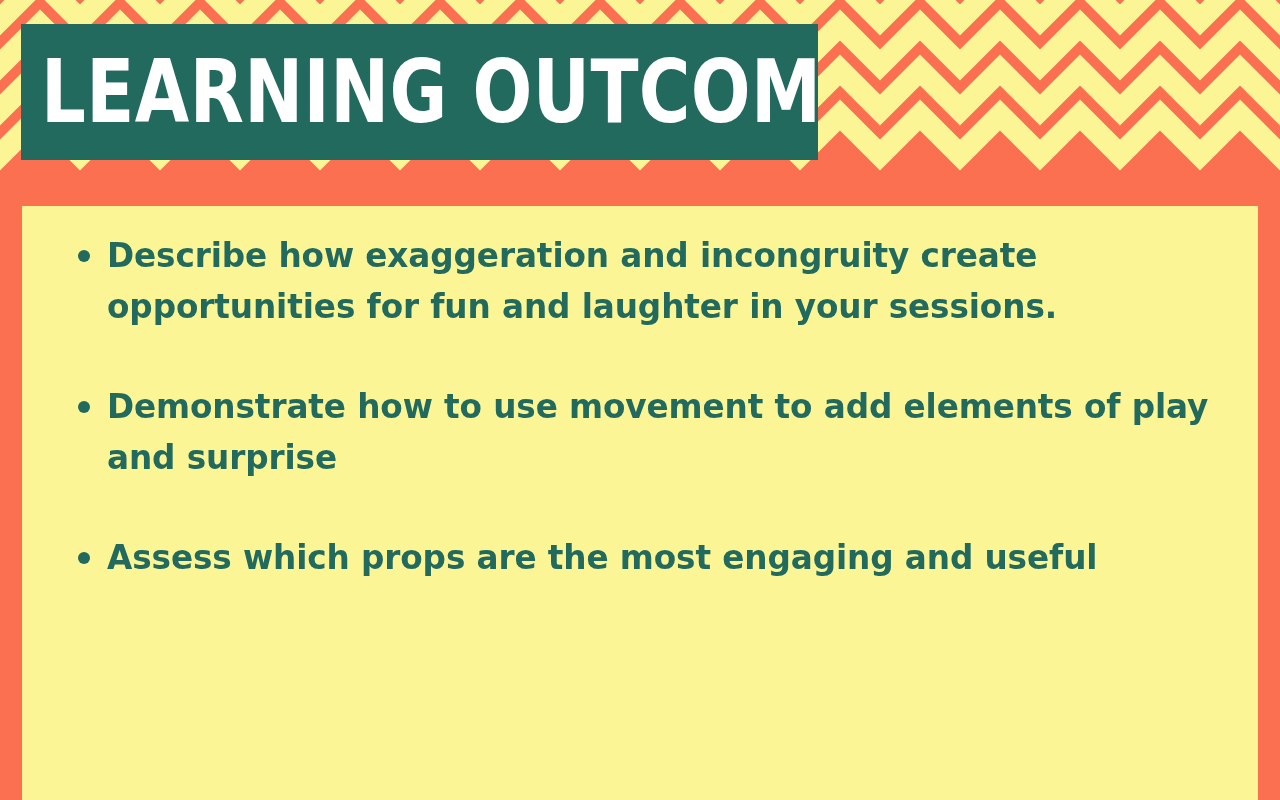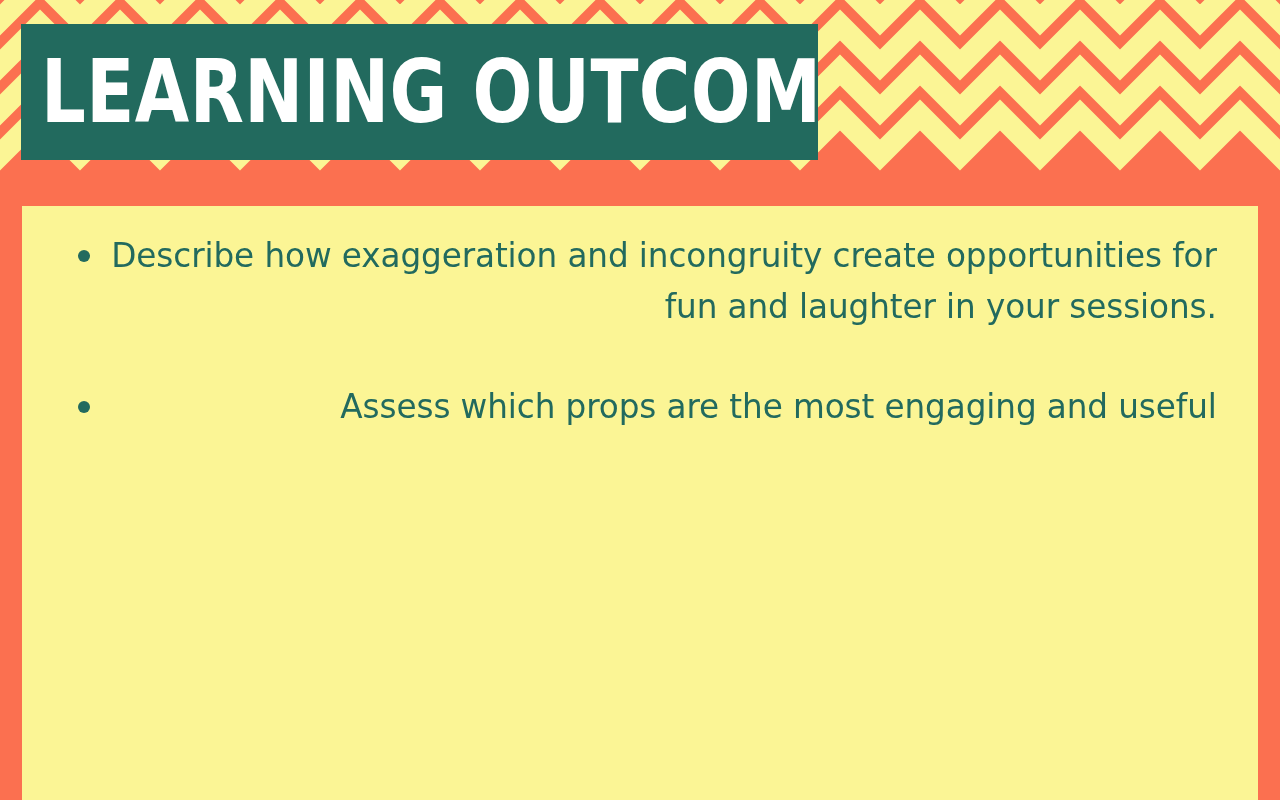--- a/index.html
+++ b/index.html
@@ -78,25 +78,24 @@
     margin: 0;
     padding: 24px 0 0 0;
   }
   .bullet-item {
     position: relative;
     margin: 0 0 49px 0;
     padding-left: 85px;
     padding-right: 30px;
     color: #226a5e;
     font-family: "DejaVu Sans", sans-serif;
-    font-weight: 400;
+    font-weight: 700;
     font-size: 33px;
     line-height: 51px;
     letter-spacing: -0.1px;
-    text-align: right;
   }
   .bullet-item:last-child {
     margin-bottom: 0;
   }
   .bullet-dot {
     position: absolute;
     left: 56px;
     top: 20px;
     width: 12px;
     height: 12px;
@@ -131,18 +130,22 @@
   </div>
 
   <div id="content-panel">
     <ul id="bullet-list">
       <li class="bullet-item">
         <span class="bullet-dot"></span>
         <span class="bullet-text">Describe how exaggeration and incongruity create opportunities for fun and laughter in your sessions.</span>
       </li>
       <li class="bullet-item">
         <span class="bullet-dot"></span>
+        <span class="bullet-text">Demonstrate how to use movement to add elements of play and surprise</span>
+      </li>
+      <li class="bullet-item">
+        <span class="bullet-dot"></span>
         <span class="bullet-text">Assess which props are the most engaging and useful</span>
       </li>
     </ul>
   </div>
 
 </div>
 
 </body></html>

